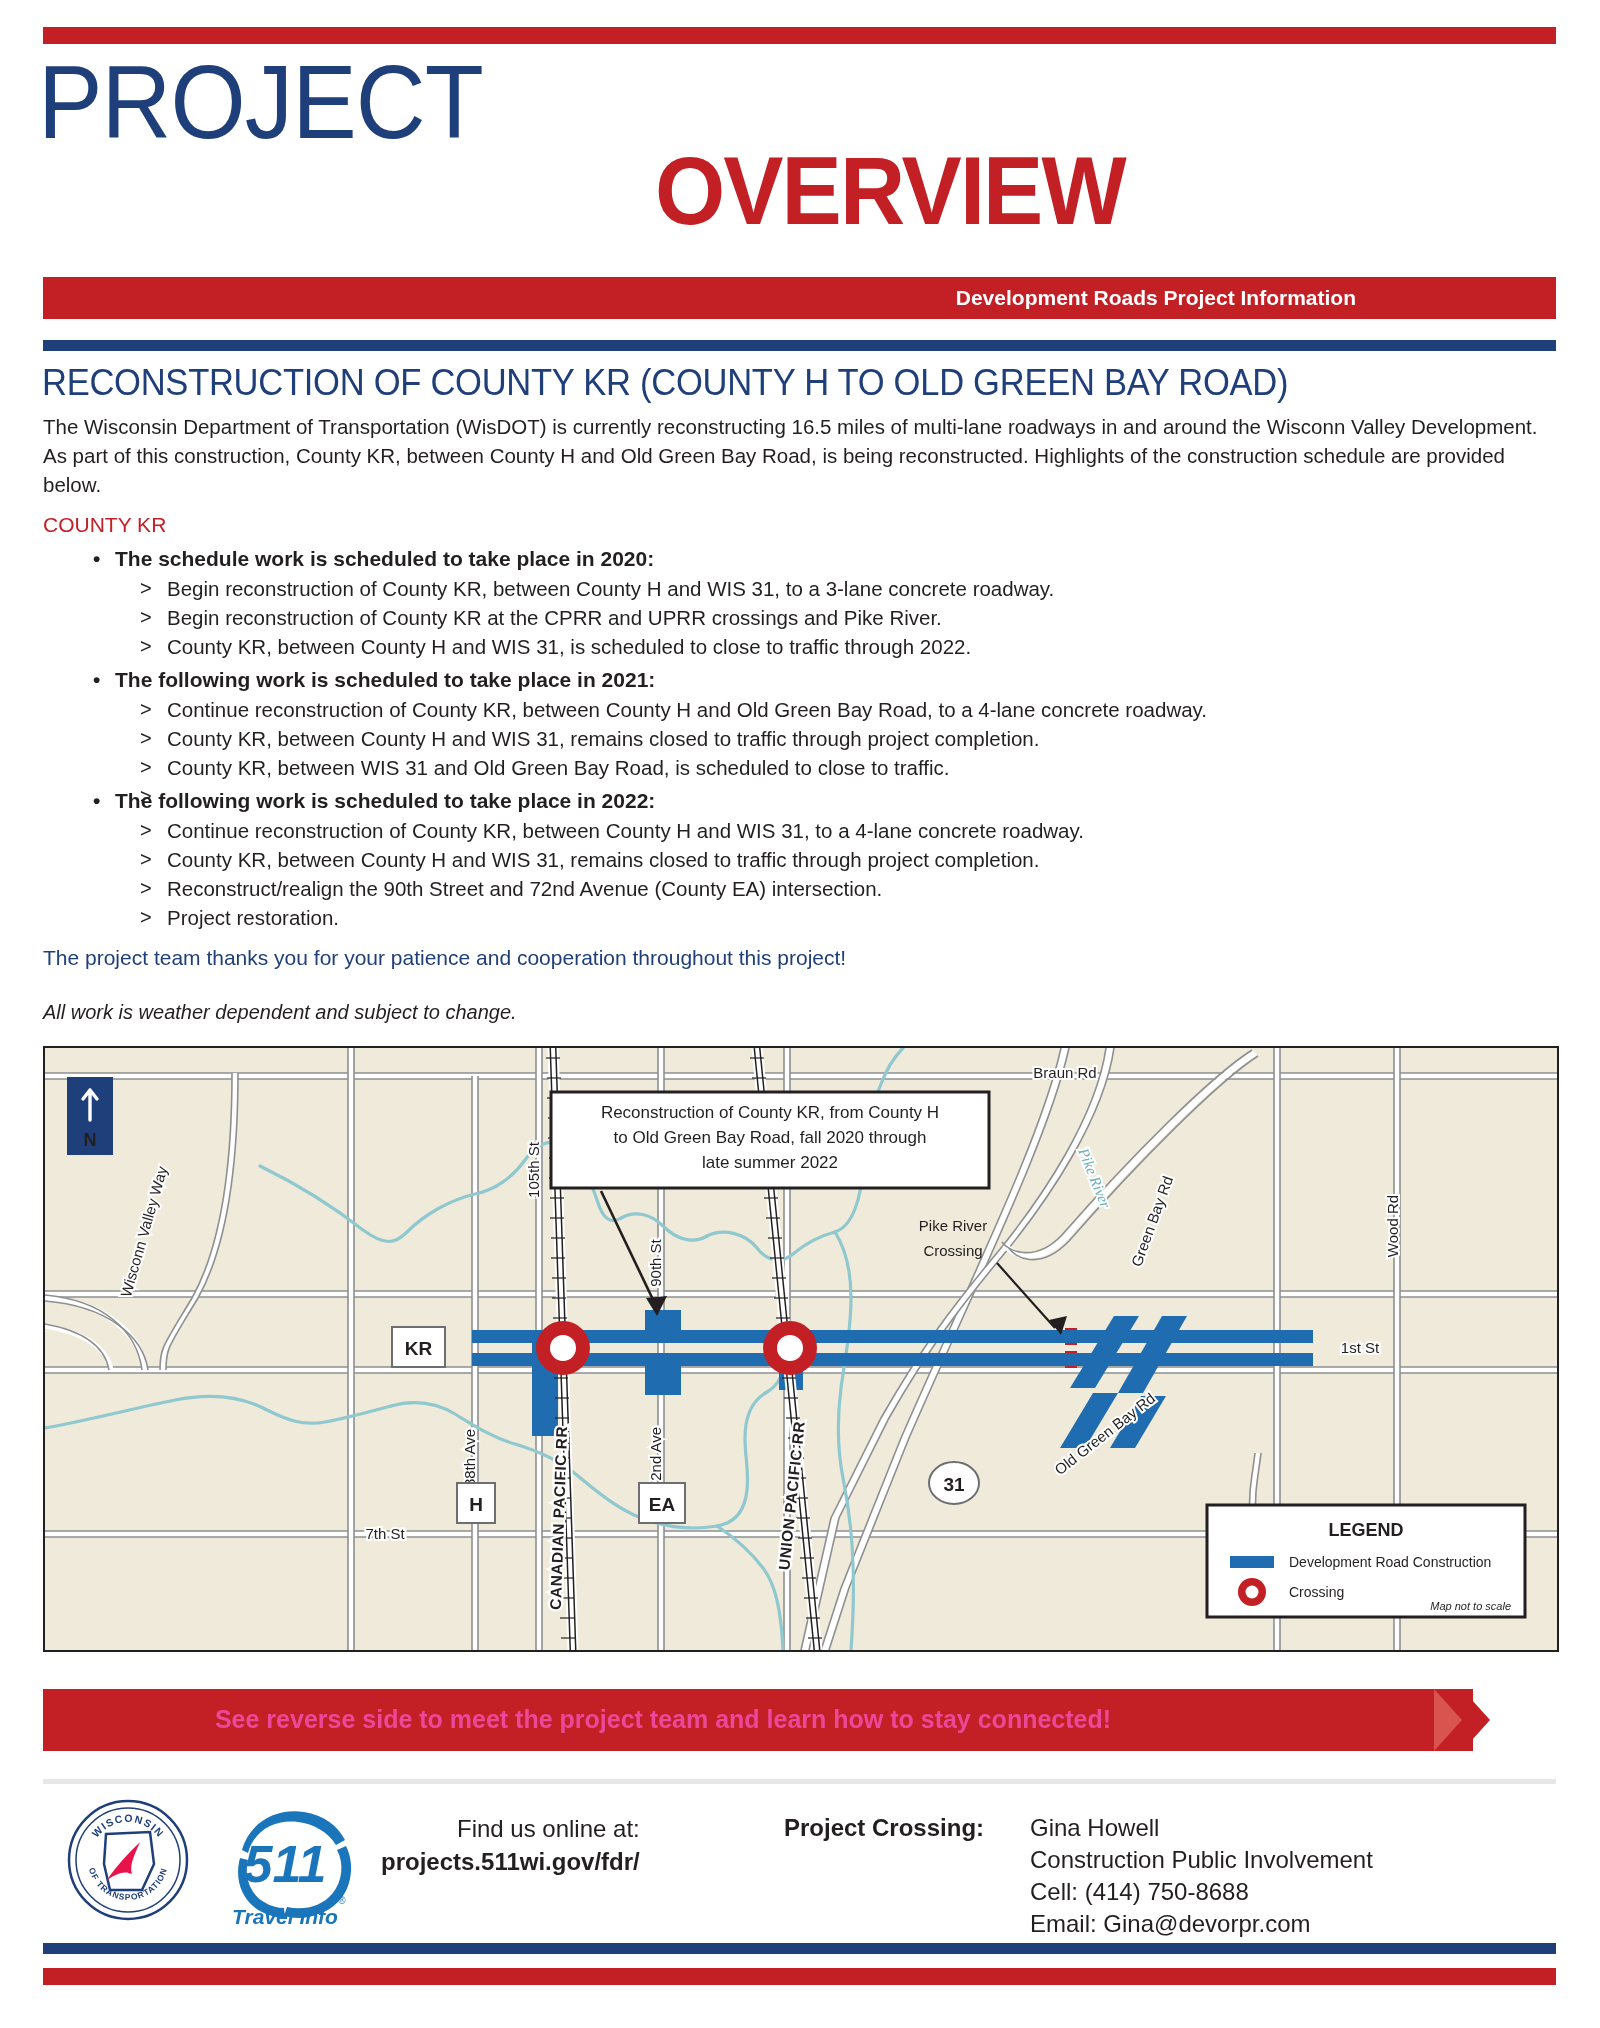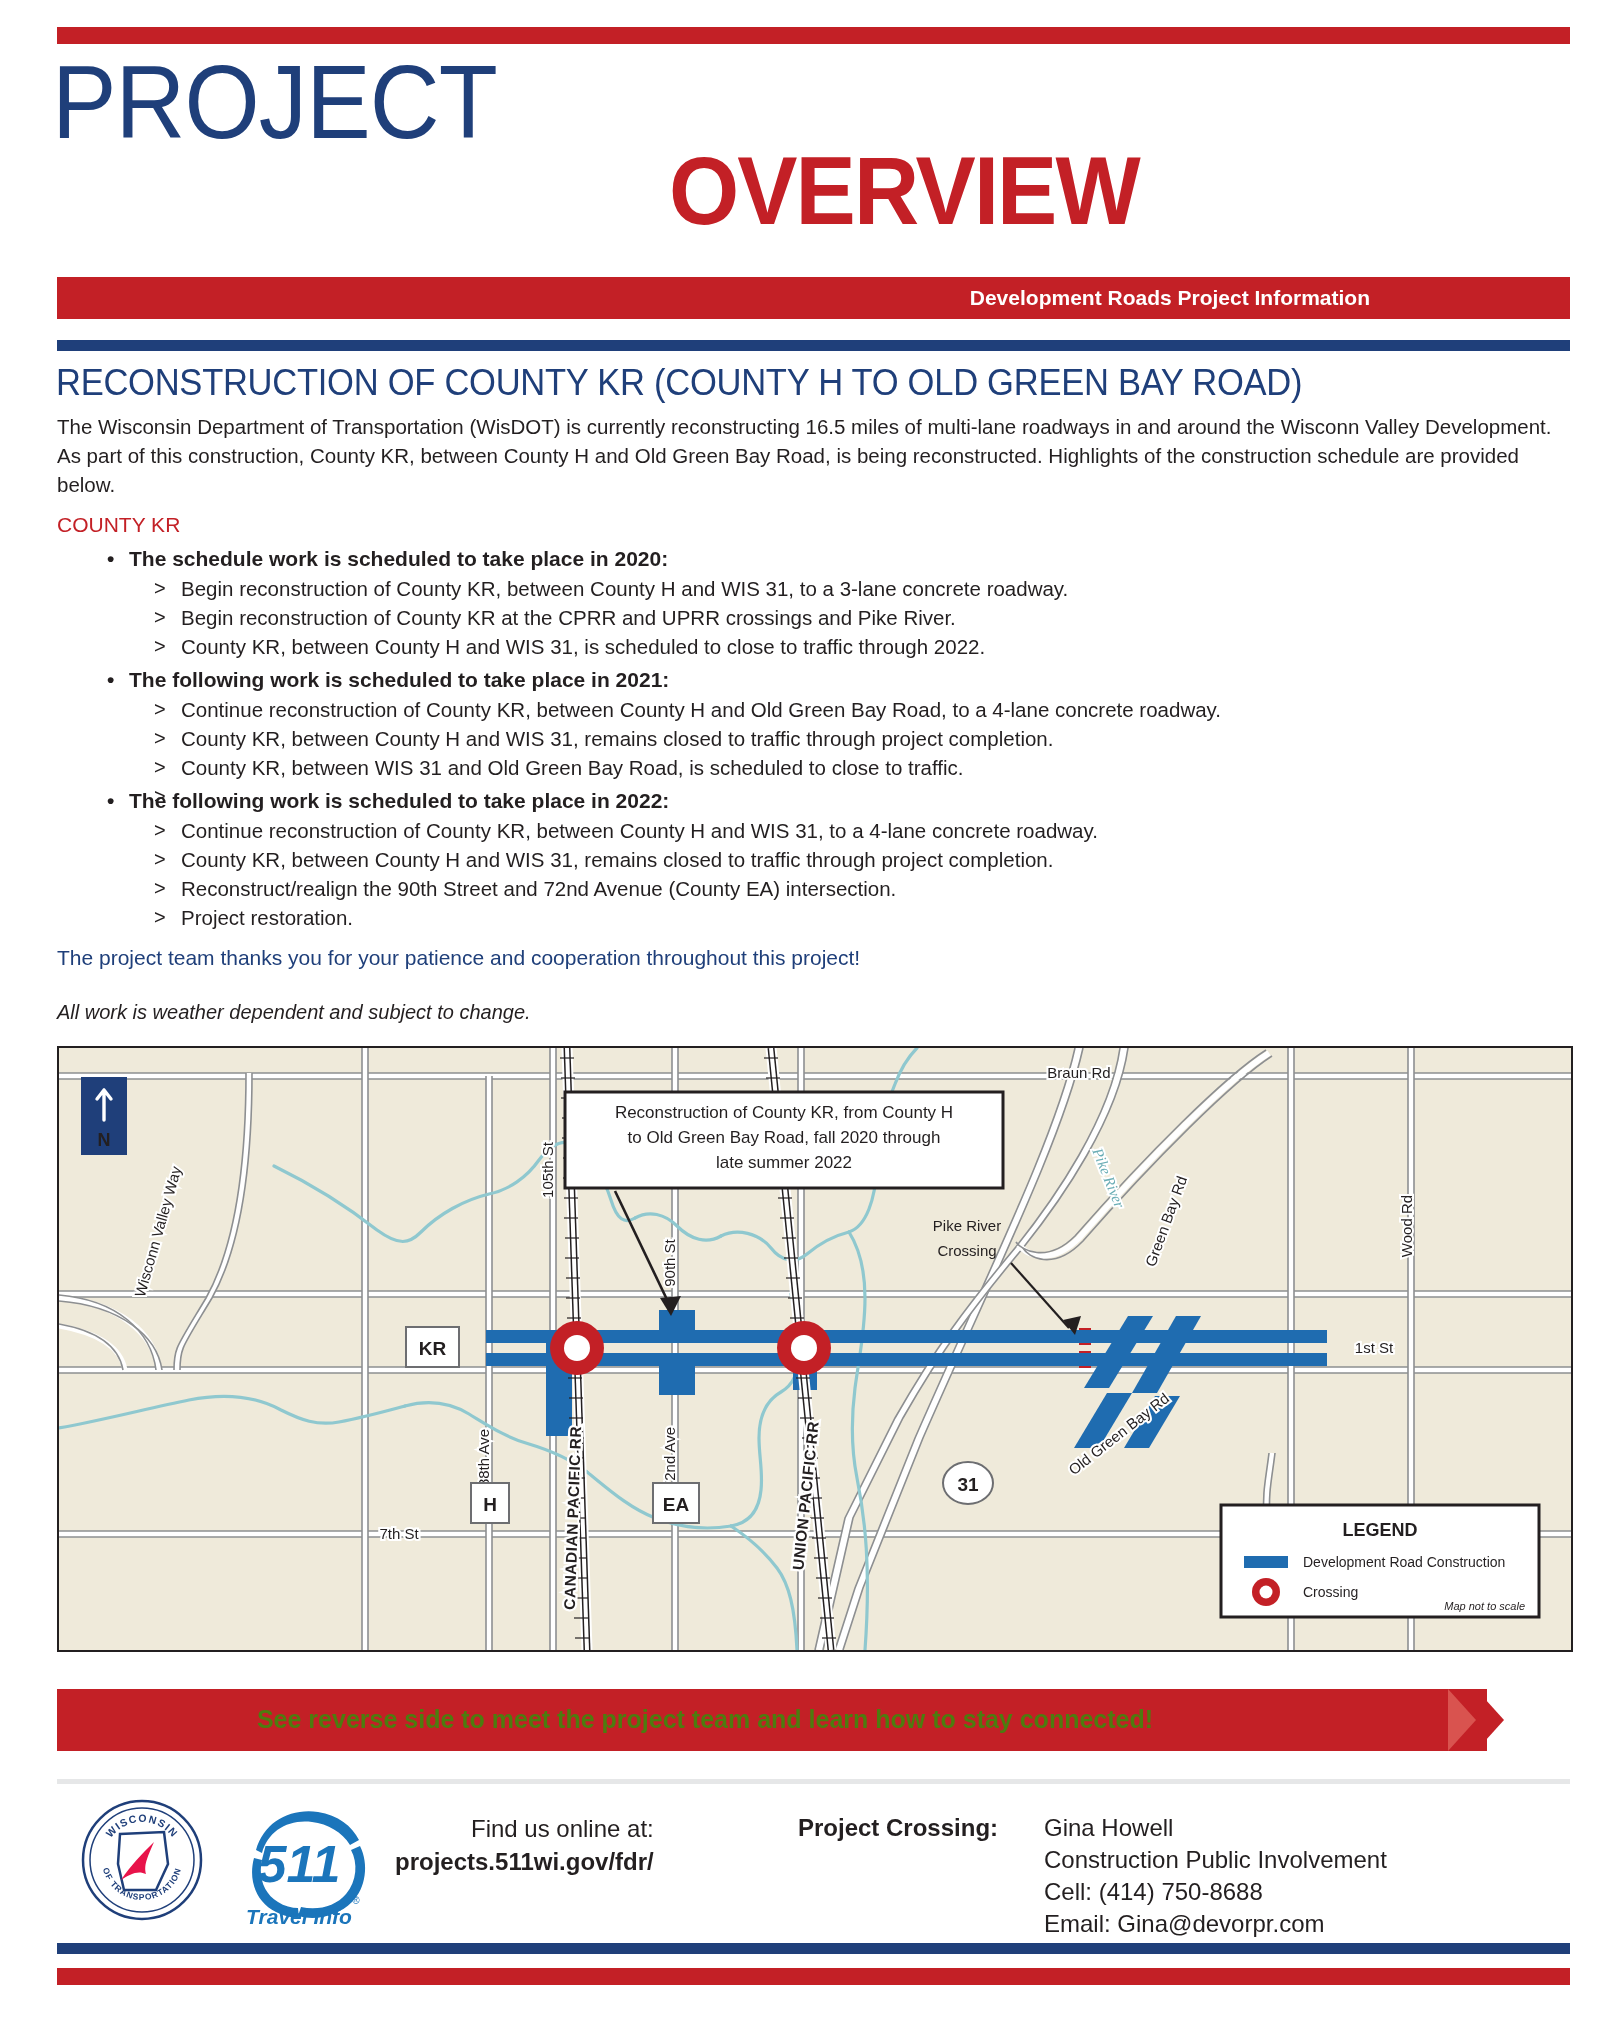--- a/index.html
+++ b/index.html
@@ -8,21 +8,21 @@
     background: #ffffff;
   }
   body {
     width: 1600px;
     height: 2028px;
     font-family: "Liberation Sans", sans-serif;
     color: #231f20;
     position: relative;
     overflow: hidden;
   }
-  .page { position: relative; width: 1412px; height: 2028px; margin-left: 14px; }
+  .page { position: relative; width: 1412px; height: 2028px; }
 
   
   .top-rule {
     position: absolute; left: 43px; top: 27px; width: 1513px; height: 17px;
     background: #c32026;
   }
   .hdr-project {
     position: absolute; left: 38px; top: 50px;
     font-size: 104px; line-height: 104px; font-weight: 400;
     letter-spacing: -1px;
@@ -109,21 +109,21 @@
     border-top: 31px solid transparent; border-bottom: 31px solid transparent;
     border-left: 28px solid #c32026;
   }
   .rev-arrow2 {
     position: absolute; left: 1434px; top: 1689px; width: 0; height: 0;
     border-top: 31px solid transparent; border-bottom: 31px solid transparent;
     border-left: 28px solid #d9534f;
   }
   .rev-text {
     position: absolute; left: 43px; top: 1705px; width: 1240px;
-    text-align: center; color: #4d7c0f; font-size: 25px; font-weight: bold; padding-left: 28px;
+    text-align: center; color: #ec4899; font-size: 25px; font-weight: bold;
   }
   .foot-rule {
     position: absolute; left: 43px; top: 1779px; width: 1513px; height: 5px;
     background: #e6e7e8;
   }
 
   
   .wisdot-logo { position: absolute; left: 66px; top: 1798px; width: 124px; height: 124px; }
   .logo511 { position: absolute; left: 212px; top: 1798px; width: 146px; height: 130px; }
   .find-online {

